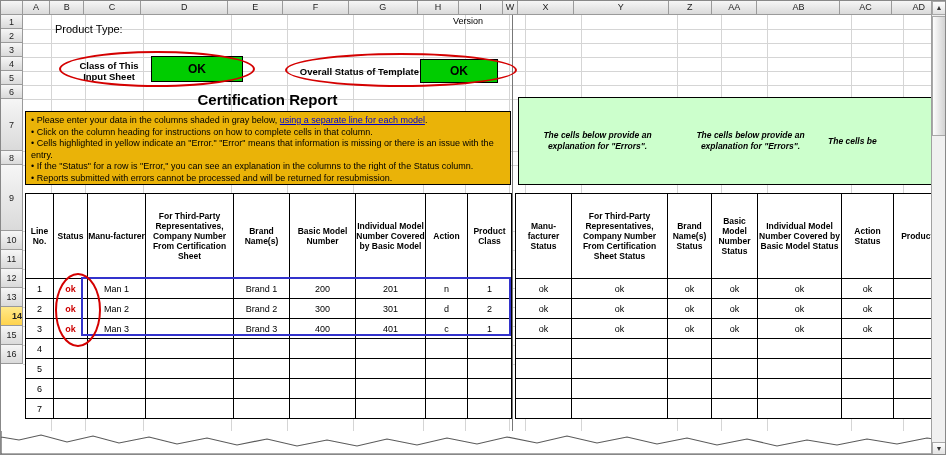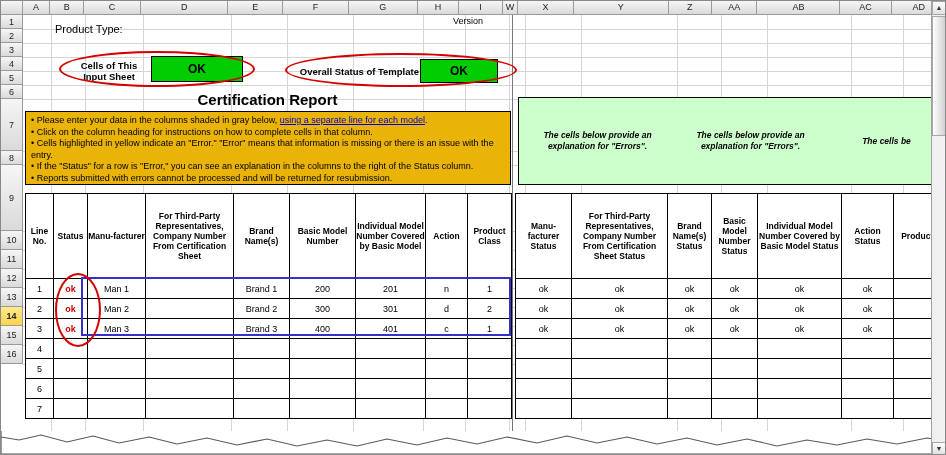--- a/index.html
+++ b/index.html
@@ -59,20 +59,21 @@
     border-bottom: 1px solid #9a9a9a;
     background: linear-gradient(#f6f6f6, #dadada);
     font-size: 9px;
     text-align: center;
     color: #222;
     overflow: hidden;
   }
   .rowhdr.sel {
     background: linear-gradient(#ffe98a, #ffd34d);
     font-weight: bold;
+    text-align: right;
   }
 
   
   .sheet {
     position: absolute;
     top: 14px;
     left: 22px;
     width: 924px;
     height: 420px;
     overflow: hidden;
@@ -340,21 +341,21 @@
         <div class="gline-h" style="top: 349px;"></div>
       </div>
 
     <div class="panesplit" style="left:489px;"></div>
 
     <div class="abs lbl-producttype" style="left:32px; top:8px;">Product Type:</div>
 
     <div class="abs lbl-version" style="left:430px; top:1px;">Version</div>
 
     <div class="abs status-label" style="left:45px; top:45px; width:82px;">
-      <span>Cells of This Input Sheet</span>
+      <span>Class of This Input Sheet</span>
     </div>
     <div class="abs statusbox" style="left:128px; top:41px; width:92px; height:26px;">OK</div>
     <div class="abs ellipse" style="left:36px; top:36px; width:196px; height:36px;"></div>
 
     <div class="abs status-label" style="left:266px; top:51px; width:130px; text-align:right;">
       <span>Overall Status of Template</span>
     </div>
     <div class="abs statusbox" style="left:397px; top:44px; width:78px; height:24px;">OK</div>
     <div class="abs ellipse" style="left:262px; top:38px; width:232px; height:34px;"></div>
 
@@ -367,21 +368,21 @@
         <span class="bullet">• If the "Status" for a row is "Error," you can see an explanation in the columns to the right of the Status column.</span>
         <span class="bullet">• Reports submitted with errors cannot be processed and will be returned for resubmission.</span>
       </div>
 
     <div class="abs greenbox" style="left:495px; top:82px; width:431px; height:88px;" id="greenbanner">
       <table style="width:100%; border-collapse:collapse;font-style:italic;">
         <tbody>
             <tr>
           <td style="width:36%; font-size:8.5px; font-weight:bold; text-align:center;">The cells below provide an explanation for "Errors".</td>
           <td style="width:36%; font-size:8.5px; font-weight:bold; text-align:center;">The cells below provide an explanation for "Errors".</td>
-          <td style="width:28%; font-size:8.5px; font-weight:bold; text-align:center;">The cells be</td>
+          <td style="width:28%; font-size:8.5px; font-weight:bold; text-align:left;">The cells be</td>
         </tr>
       </tbody>
         </table>
     </div>
 
     <div class="abs" style="left:2px; top:178px;">
       <table class="tbl" id="lefttable" style="width:486px;">
         <colgroup>
           <col style="width:28px">
             <col style="width:34px">

